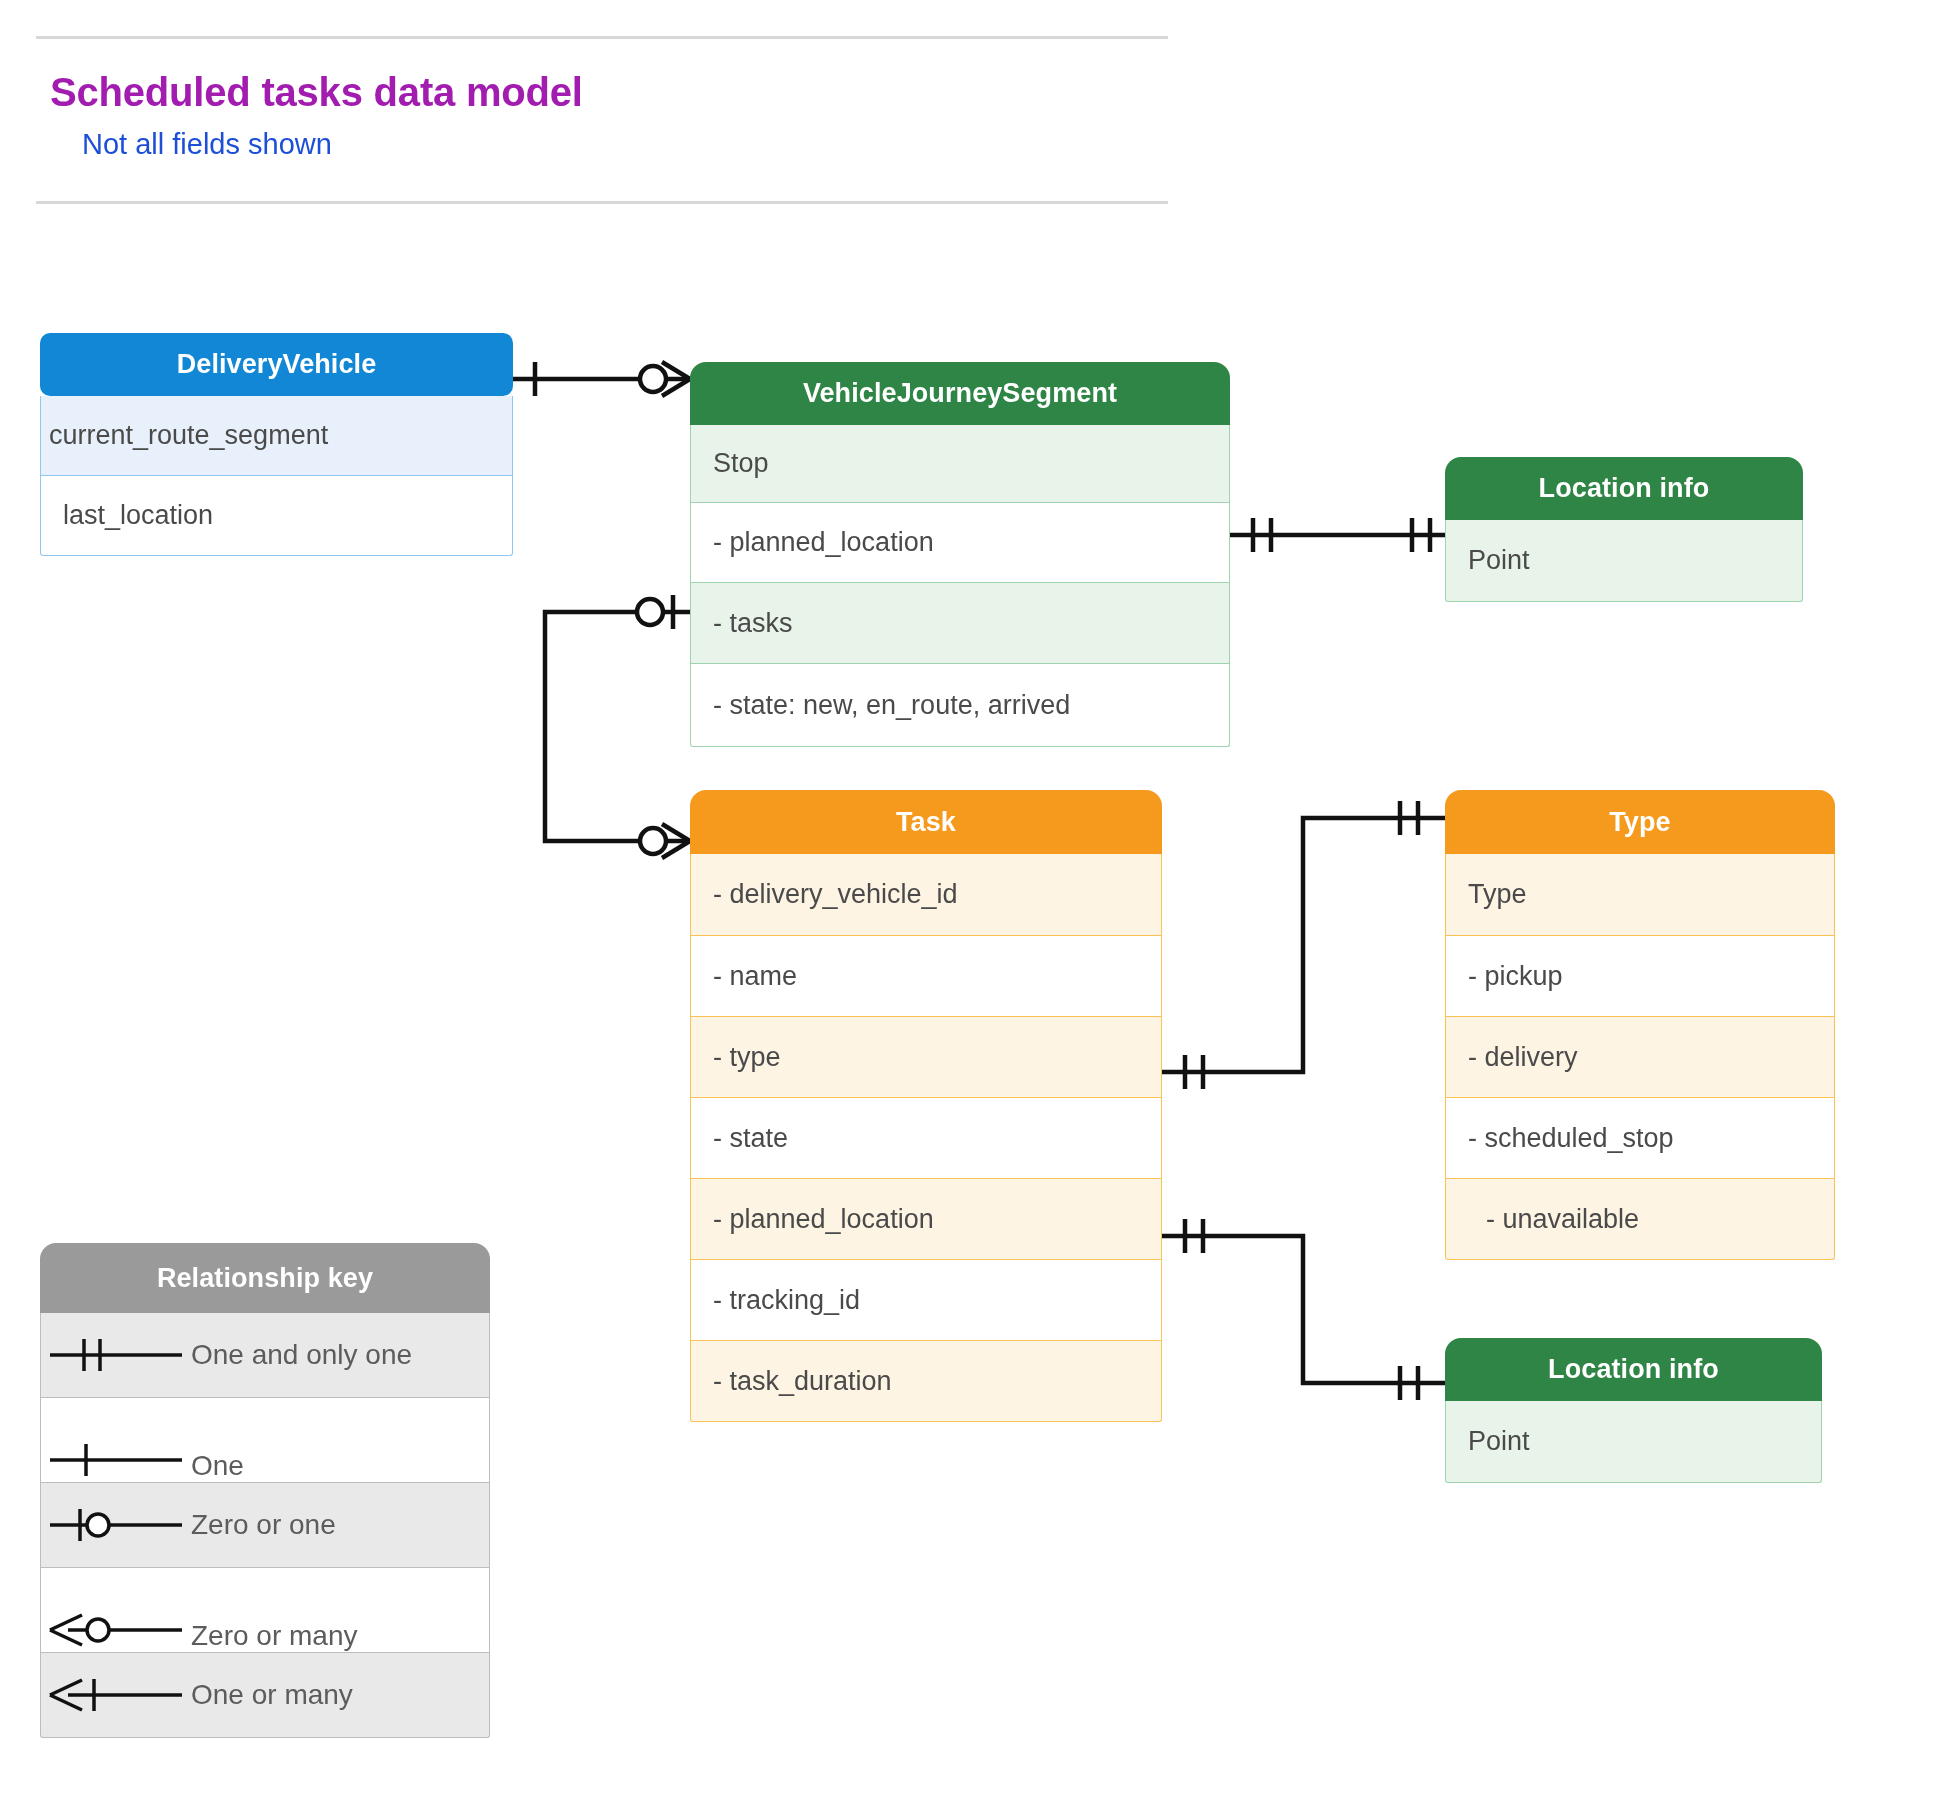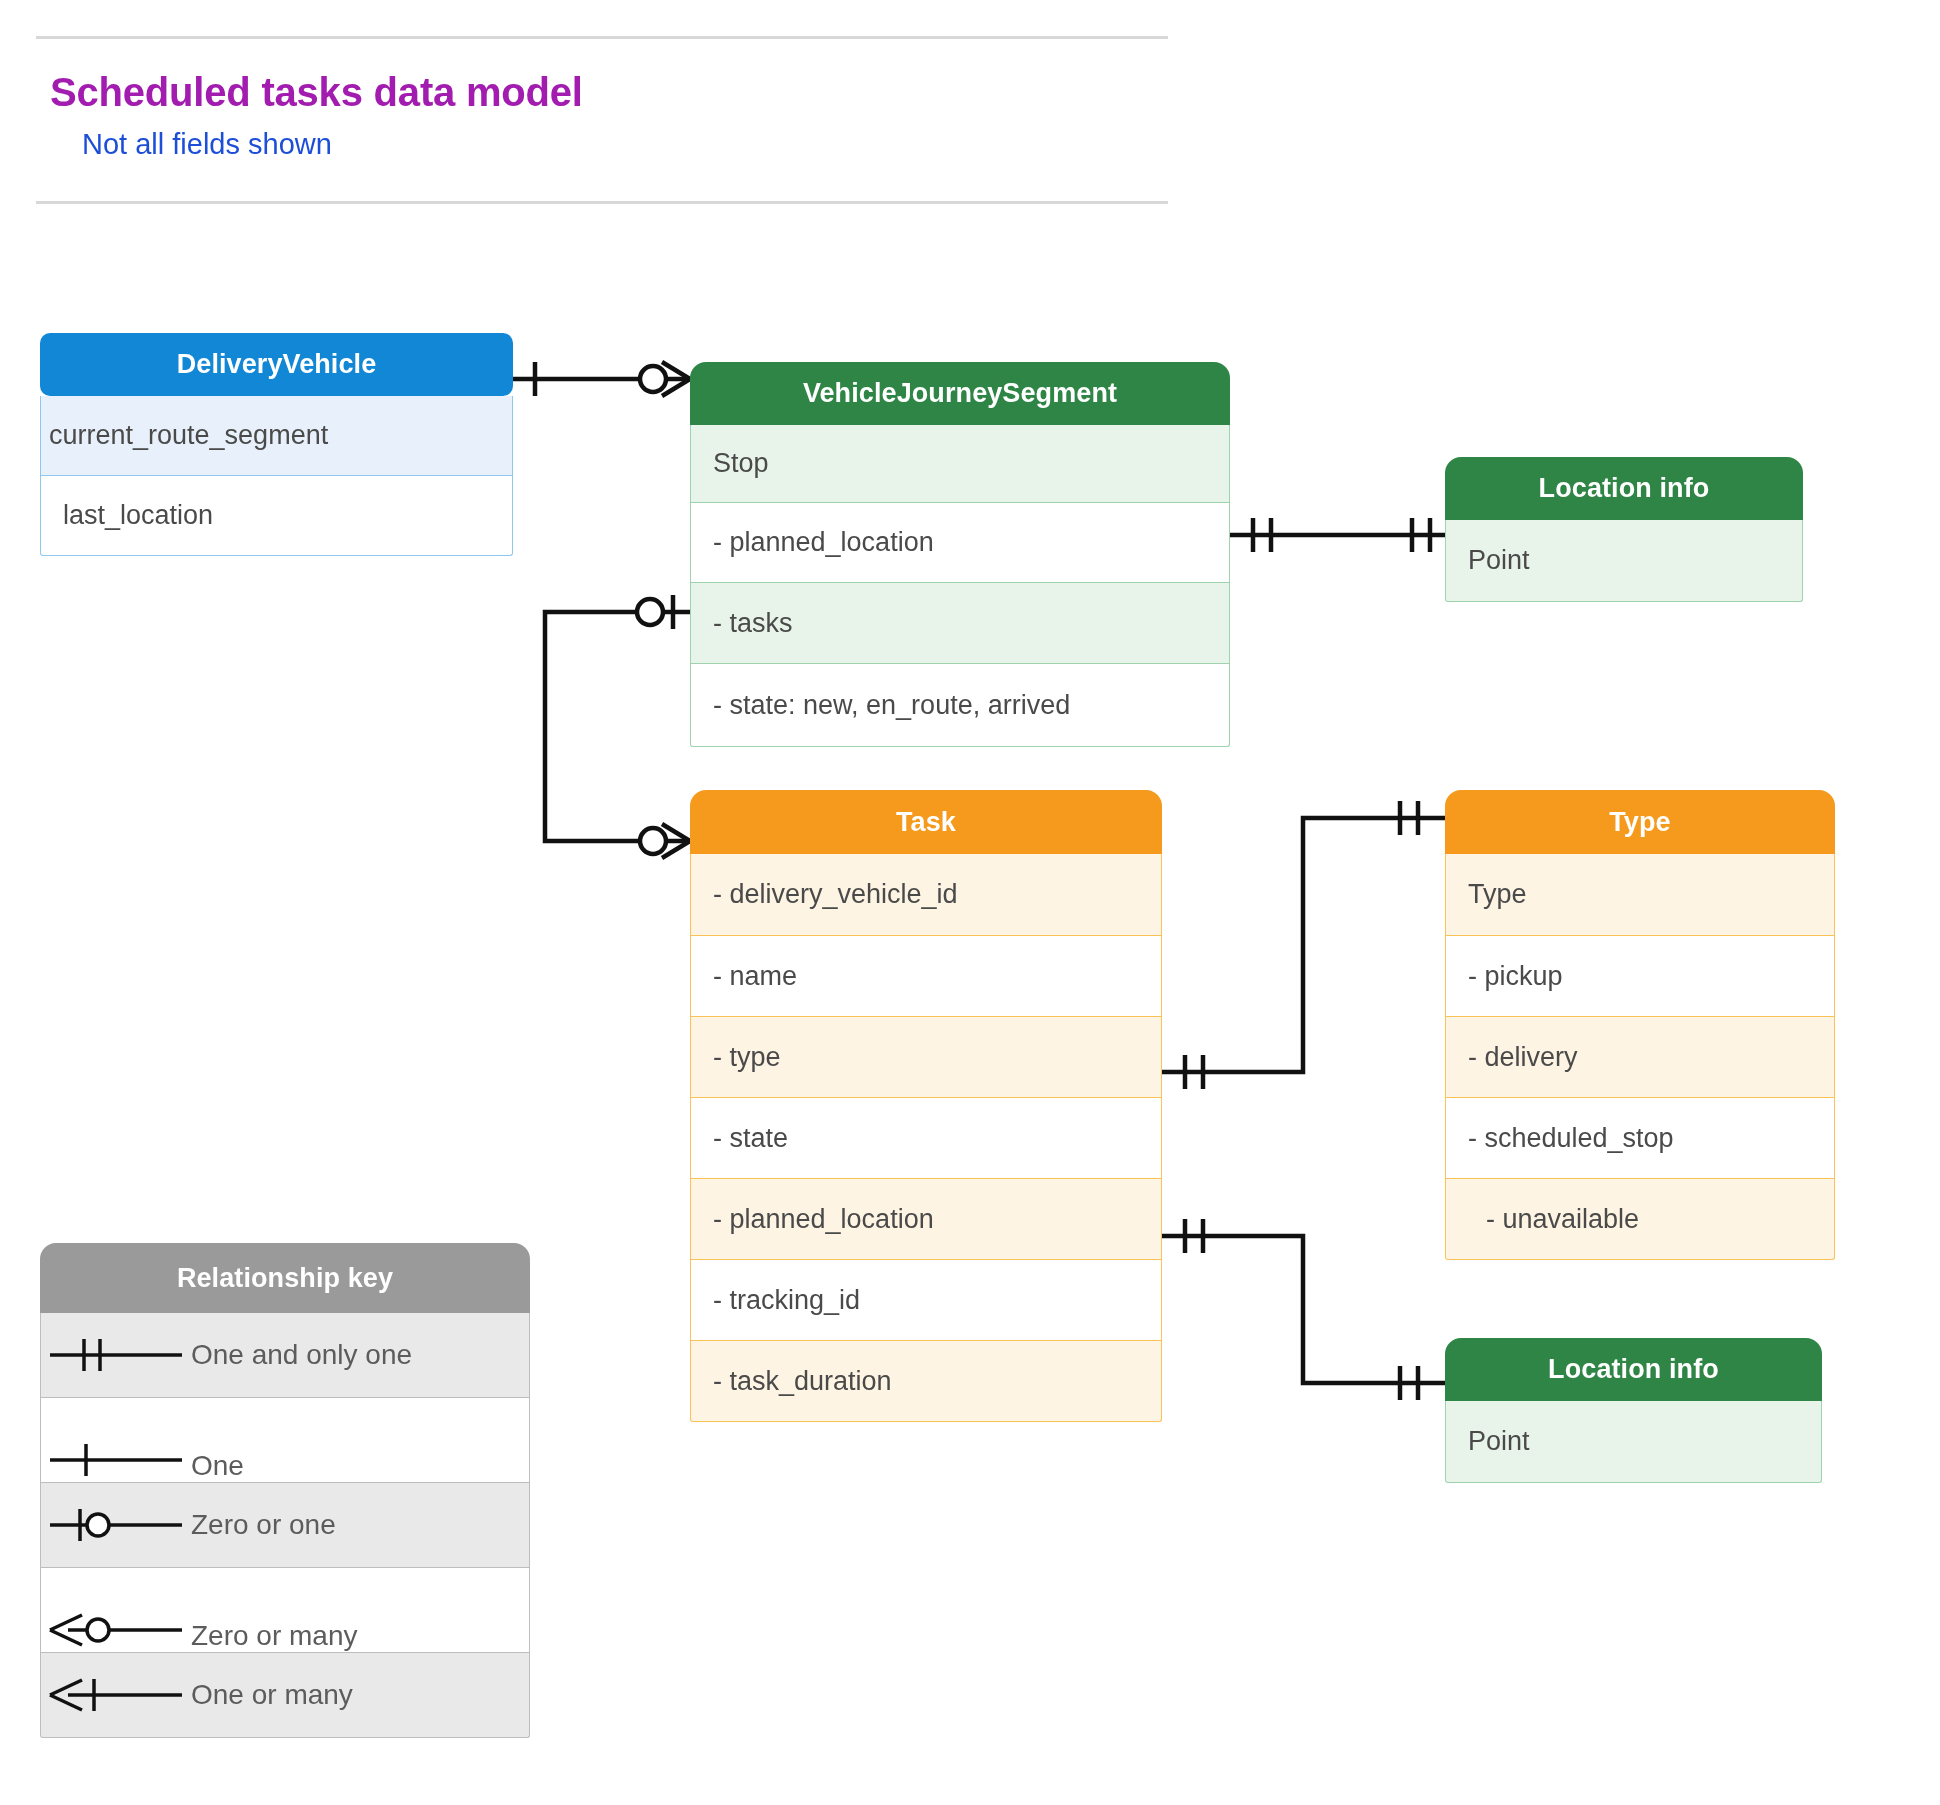--- a/index.html
+++ b/index.html
@@ -232,21 +232,21 @@
     <div class="erow alt" style="height:81px;">-  delivery</div>
     <div class="erow plain" style="height:81px;">-  scheduled_stop</div>
     <div class="erow alt" style="height:81px;padding-left:40px;">-  unavailable</div>
   </div>
 
   <div class="entity t-green" style="left:1445px; top:1338px; width:377px;">
     <div class="ehead" style="height:63px;">Location info</div>
     <div class="erow alt" style="height:82px;">Point</div>
   </div>
 
-  <div class="entity t-grey" style="left:40px; top:1243px; width:490px;">
+  <div class="entity t-grey" style="left:40px; top:1243px; width:450px;">
     <div class="ehead" style="height:70px;">Relationship key</div>
 
     <div class="erow alt legend-row" style="height:85px;">
       <span class="legend-sym">
         <svg width="140" height="44" viewBox="0 0 140 44" xmlns="http://www.w3.org/2000/svg">
           <line x1="4" y1="22" x2="136" y2="22" stroke="#111" stroke-width="3.5"></line>
           <line x1="38" y1="6" x2="38" y2="38" stroke="#111" stroke-width="3.5"></line>
           <line x1="54" y1="6" x2="54" y2="38" stroke="#111" stroke-width="3.5"></line>
         </svg>
       </span>

